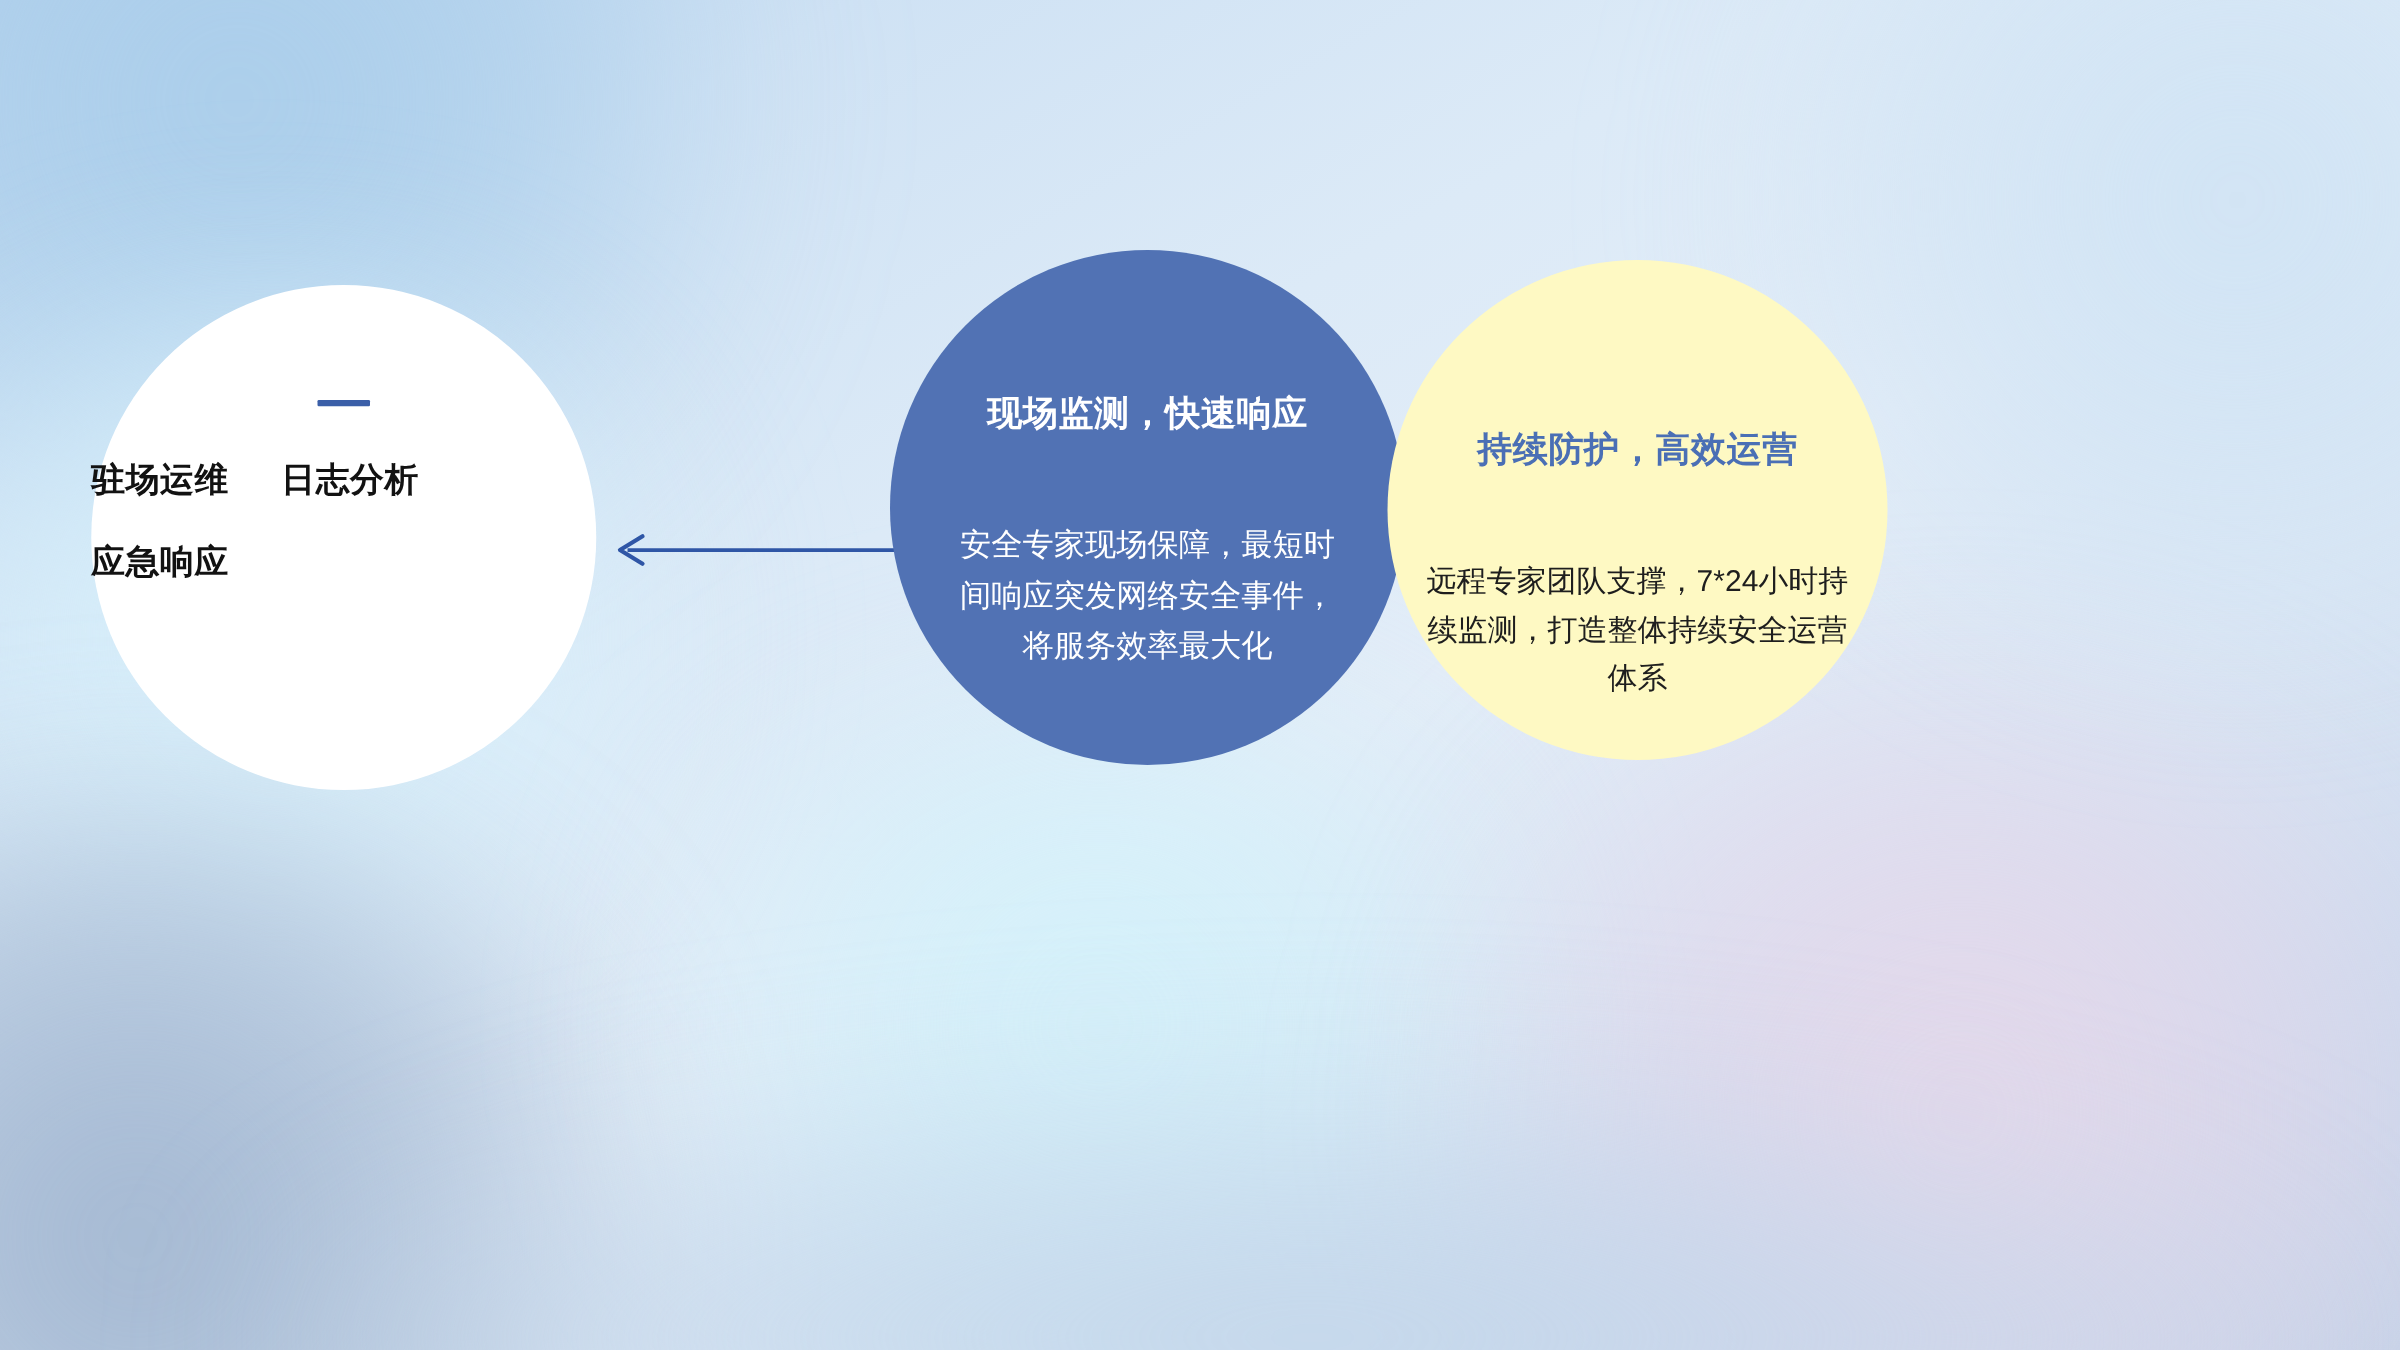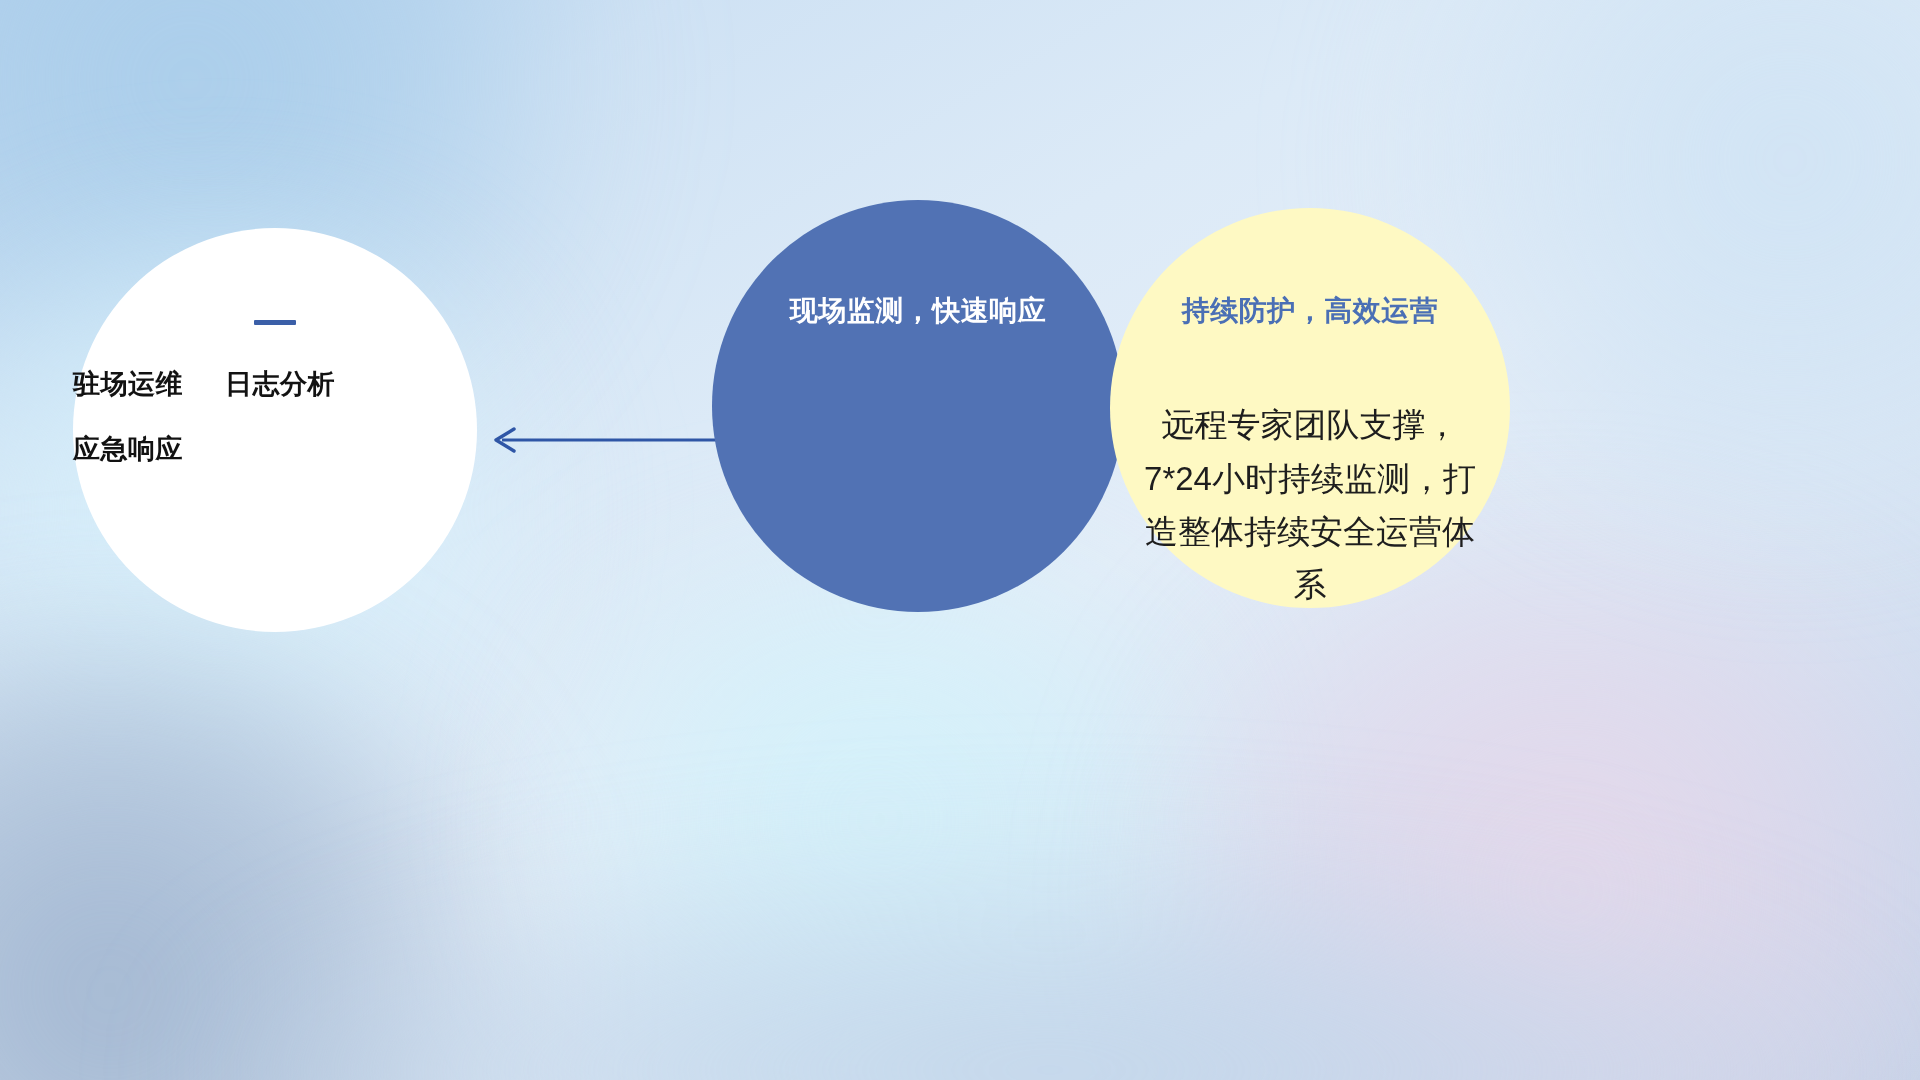--- a/index.html
+++ b/index.html
@@ -153,20 +153,21 @@
     padding-top: 92px;
     text-align: center;
   }
   .mid-title {
     font-size: 28px;
     font-weight: bold;
     color: #ffffff;
     letter-spacing: 0.5px;
     white-space: nowrap;
     margin-bottom: 66px;
+    margin-top: 20px;
   }
   .mid-body {
     font-size: 25px;
     color: #ffffff;
     line-height: 1.62;
     width: 300px;
     margin: 0 auto;
     text-align: center;
   }
 
@@ -178,21 +179,21 @@
   }
   .right-title {
     font-size: 28px;
     font-weight: bold;
     color: #4a6fb5;
     letter-spacing: 0.5px;
     white-space: nowrap;
     margin-bottom: 68px;
   }
   .right-body {
-    font-size: 33px;
+    font-size: 24px;
     color: #1e1e1e;
     line-height: 1.62;
     width: 344px;
     margin: 0 auto;
     text-align: center;
   }
 </style>
 </head>
 <body>
 
@@ -210,20 +211,21 @@
   <div class="arrow-wrap">
     <svg width="250" height="44" viewBox="0 0 250 44">
       <line x1="248" y1="22" x2="22" y2="22" stroke="#2f56a6" stroke-width="3"></line>
       <polyline points="34,11 16,22 34,33" fill="none" stroke="#2f56a6" stroke-width="3.4" stroke-linejoin="round" stroke-linecap="round"></polyline>
     </svg>
   </div>
 
   <div class="circle circle-mid">
     <div class="mid-inner">
       <div class="mid-title">现场监测，快速响应</div>
+      <div class="mid-body">安全专家现场保障，最短时间响应突发网络安全事件，将服务效率最大化</div>
     </div>
   </div>
 
   <div class="circle circle-left">
     <div class="left-inner">
       <div class="divider-dash"></div>
       <div class="left-line row1">
         <span>驻场运维</span>
         <span class="gap"></span>
         <span>日志分析</span>

